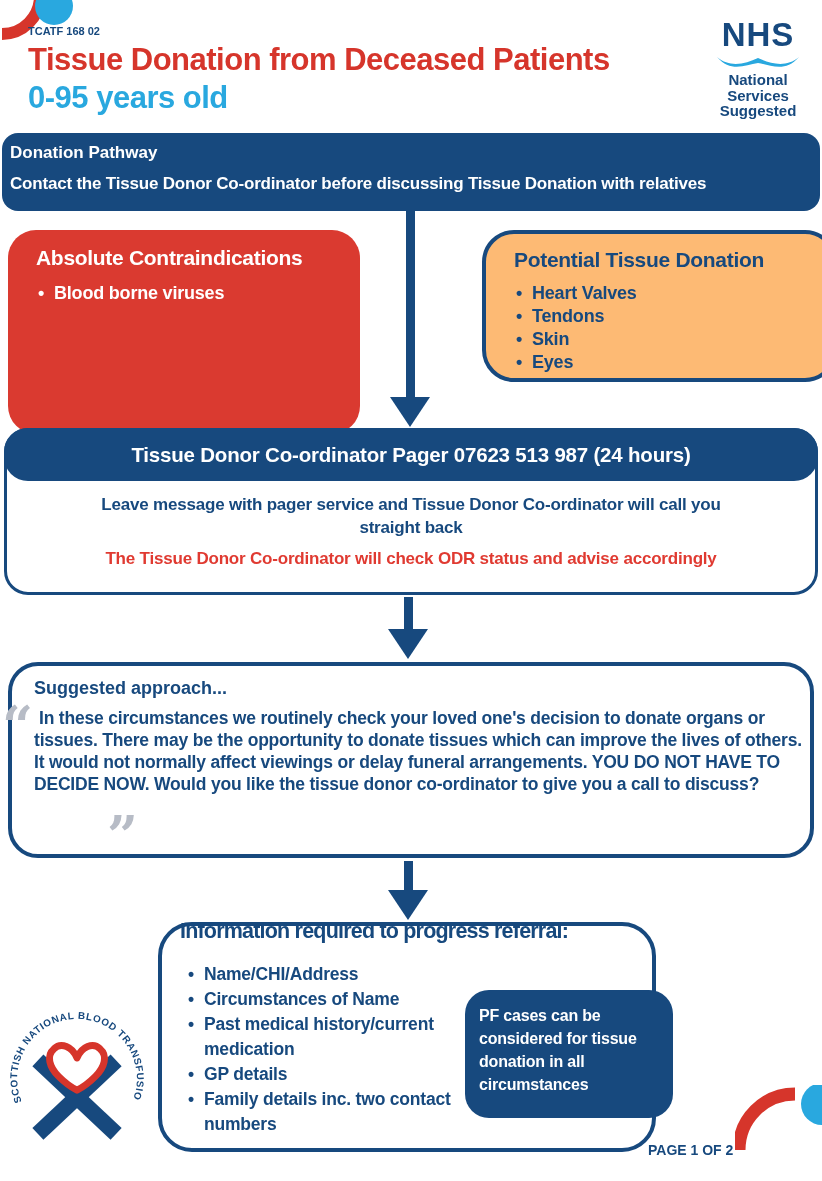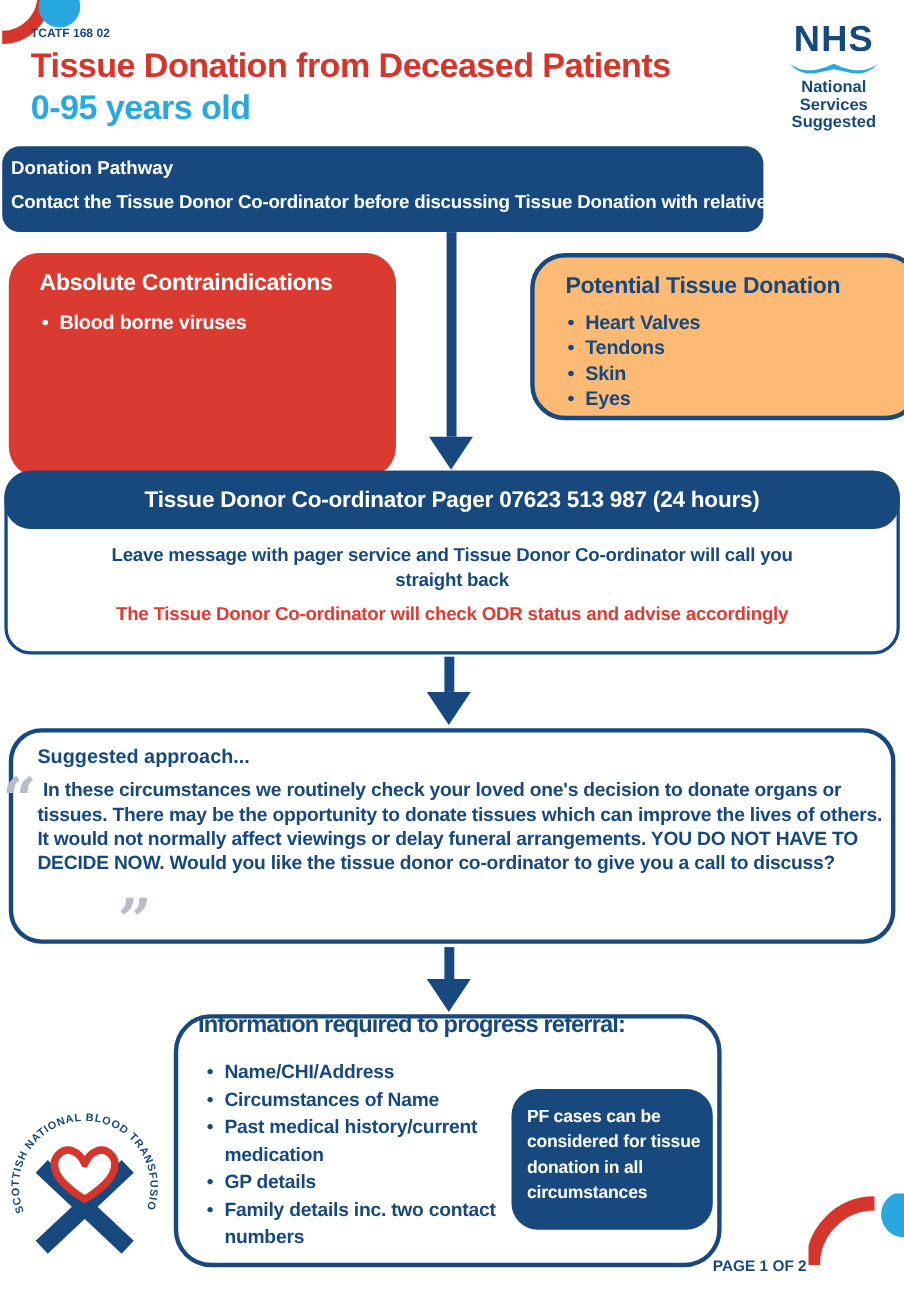--- a/index.html
+++ b/index.html
@@ -13,21 +13,21 @@
   .deco-br{left:735px;top:1085px;}
   
   .form-code{position:absolute;left:28px;top:25px;font-size:11px;color:#17497E;z-index:2;letter-spacing:0;}
   .title1{position:absolute;left:28px;top:42px;font-size:31px;color:#D6352B;letter-spacing:-0.5px;z-index:2;white-space:nowrap;}
   .title2{position:absolute;left:28px;top:80px;font-size:31px;color:#29A8DF;letter-spacing:-0.5px;z-index:2;}
   .nhs{position:absolute;left:710px;top:18px;width:96px;text-align:center;color:#17497E;z-index:2;}
   .nhs-word{font-size:33px;letter-spacing:1px;line-height:34px;}
   .nhs-swoosh{display:block;margin:2px auto 2px auto;}
   .nhs-sub{font-size:15px;line-height:15.5px;}
   
-  .pathway{position:absolute;left:2px;top:133px;width:692px;height:78px;background:#17497E;border-radius:16px;
+  .pathway{position:absolute;left:2px;top:133px;width:818px;height:78px;background:#17497E;border-radius:16px;
     box-sizing:border-box;padding:10px 10px 0 8px;color:#fff;}
   .pathway .t{font-size:17px;}
   .pathway .s{font-size:17px;margin-top:11px;letter-spacing:-0.2px;white-space:nowrap;}
   
   .contra{position:absolute;left:8px;top:230px;width:352px;height:204px;background:#DA3A30;border-radius:28px;
     box-sizing:border-box;padding:16px 14px 0 28px;color:#fff;}
   .contra h2{margin:0 0 12px 0;font-size:21px;letter-spacing:-0.3px;}
   ul.blt{margin:0;padding:0;list-style:none;}
   ul.blt li{position:relative;padding-left:18px;font-size:18px;line-height:23px;letter-spacing:-0.2px;}
   ul.blt li::before{content:"•";position:absolute;left:2px;}
@@ -60,21 +60,21 @@
   .approach .body{font-size:17.5px;line-height:22px;width:778px;letter-spacing:-0.2px;text-indent:5px;}
   .quote{position:absolute;font-family:"DejaVu Serif",serif;font-size:54px;color:#B7BCC6;line-height:40px;}
   .q-open{left:-10px;top:40px;}
   .q-close{left:95px;top:150px;}
   
   .referral{position:absolute;left:158px;top:922px;width:498px;height:230px;background:#fff;border:4px solid #17497E;
     border-radius:34px;box-sizing:border-box;color:#17497E;}
   .referral h2{position:absolute;left:18px;top:-7px;margin:0;font-size:21.5px;letter-spacing:-0.8px;white-space:nowrap;z-index:2;}
   .referral ul.blt{position:absolute;left:24px;top:36px;width:290px;}
   .referral ul.blt li{font-size:17.5px;line-height:25px;}
-  .pfbox{position:absolute;left:303px;top:64px;width:183px;height:128px;background:#17497E;border-radius:24px;
+  .pfbox{position:absolute;left:303px;top:64px;width:208px;height:128px;background:#17497E;border-radius:24px;
     box-sizing:border-box;padding:14px 8px 0 14px;color:#fff;font-size:16px;line-height:23px;letter-spacing:-0.2px;}
   
   .page-ind{position:absolute;left:648px;top:1142px;font-size:14px;color:#17497E;z-index:3;}
   .snbts{position:absolute;left:8px;top:1012px;z-index:1;}
 </style>
 </head>
 <body>
 
 <div class="page">
 

